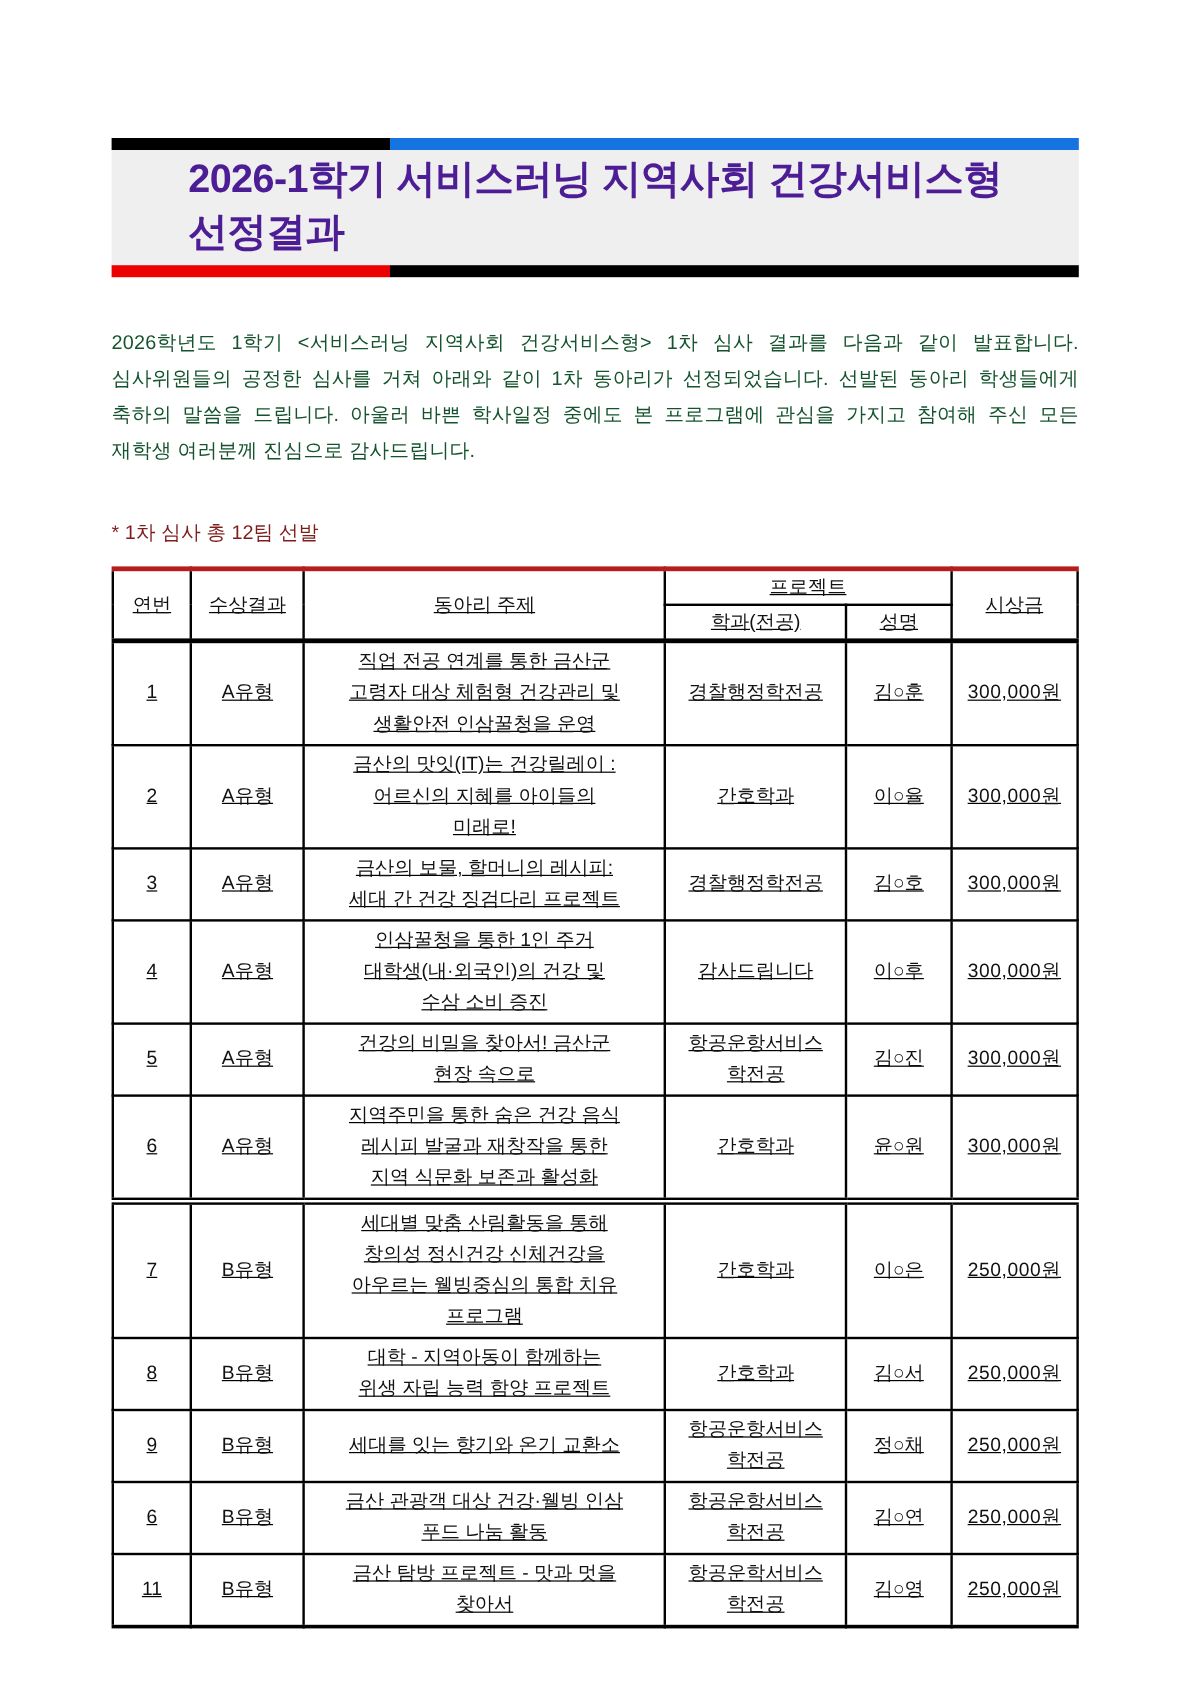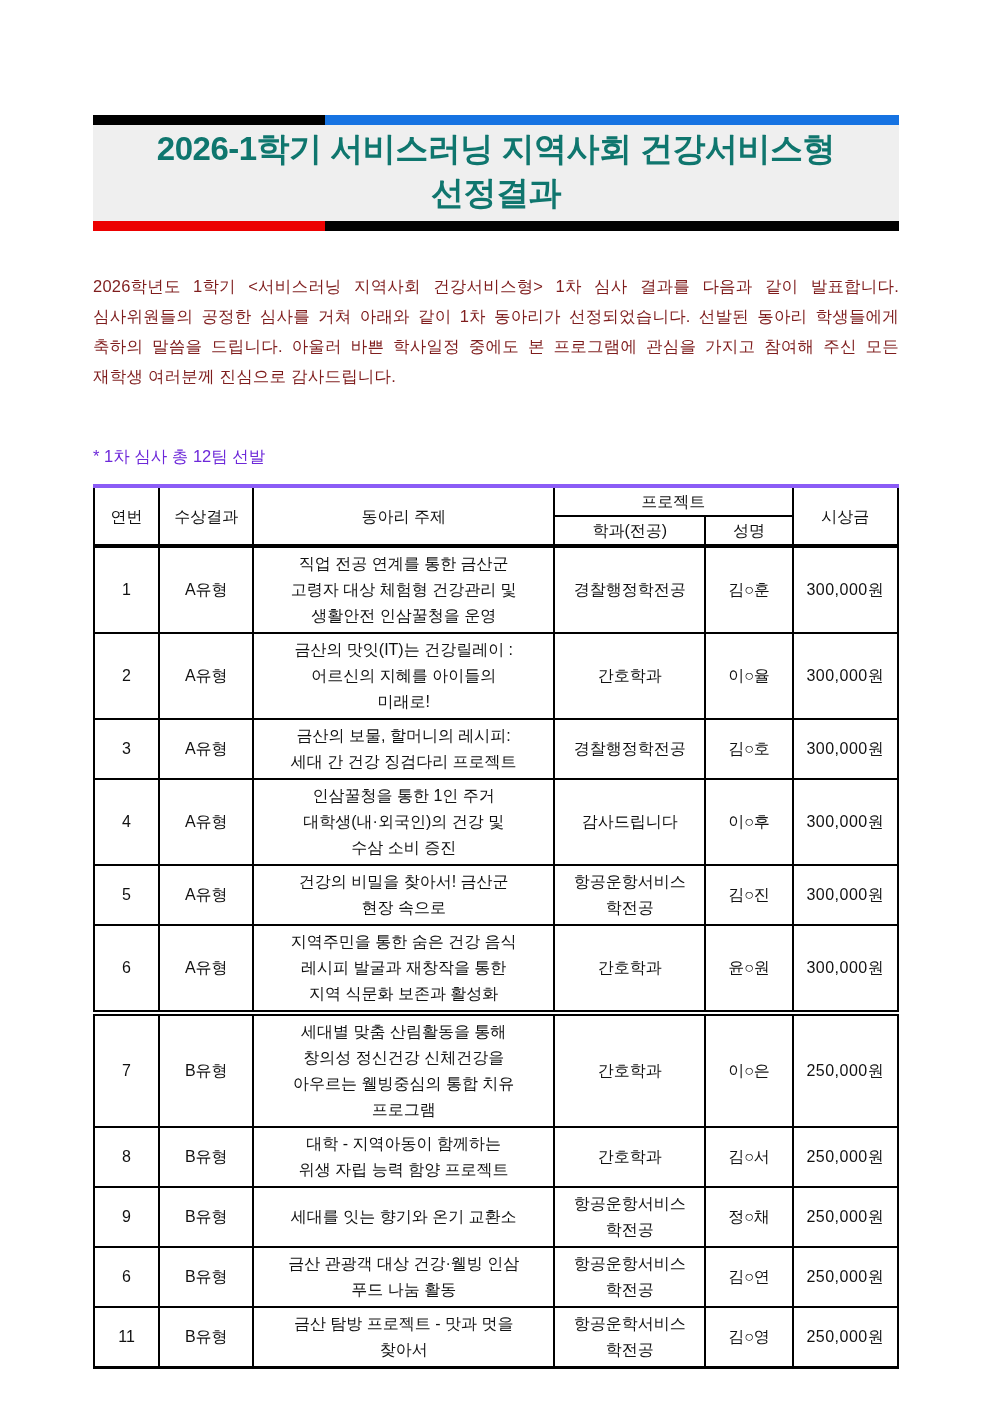--- a/index.html
+++ b/index.html
@@ -32,54 +32,54 @@
     min-height: 91px;
     display: flex;
     align-items: center;
     justify-content: center;
     padding: 2px 0 6px 0;
   }
   .banner-title {
     font-size: 33px;
     line-height: 44px;
     font-weight: 800;
-    text-align: center;
     white-space: pre-line;
     letter-spacing: -0.5px;
-    color: #0f766e;
+    color: #4c1d95;
   }
 
   
   .intro {
     margin-top: 40px;
     font-size: 16.5px;
     line-height: 30px;
     text-align: justify;
     text-align-last: left;
     word-break: keep-all;
     letter-spacing: 0.2px;
-    color: #7f1d1d;
+    color: #14532d;
   }
 
   
   .note {
-    margin-top: 53px;
+    margin-top: 41px;
     font-size: 16.5px;
     line-height: 24px;
-    color: #6d28d9;
+    color: #7f1d1d;
   }
 
   
   table.results {
     margin-top: 16px;
     width: 100%;
     border-collapse: collapse;
     table-layout: fixed;
-    border-top: 4px solid #8b5cf6;
+    border-top: 4px solid #b91c1c;
     border-bottom: 3px solid #000;
+    text-decoration: underline;
   }
   table.results th, table.results td {
     border: 2px solid #000;
     font-size: 16px;
     font-weight: normal;
     text-align: center;
     vertical-align: middle;
     padding: 3px 2px;
     line-height: 26px;
     white-space: pre-line;

